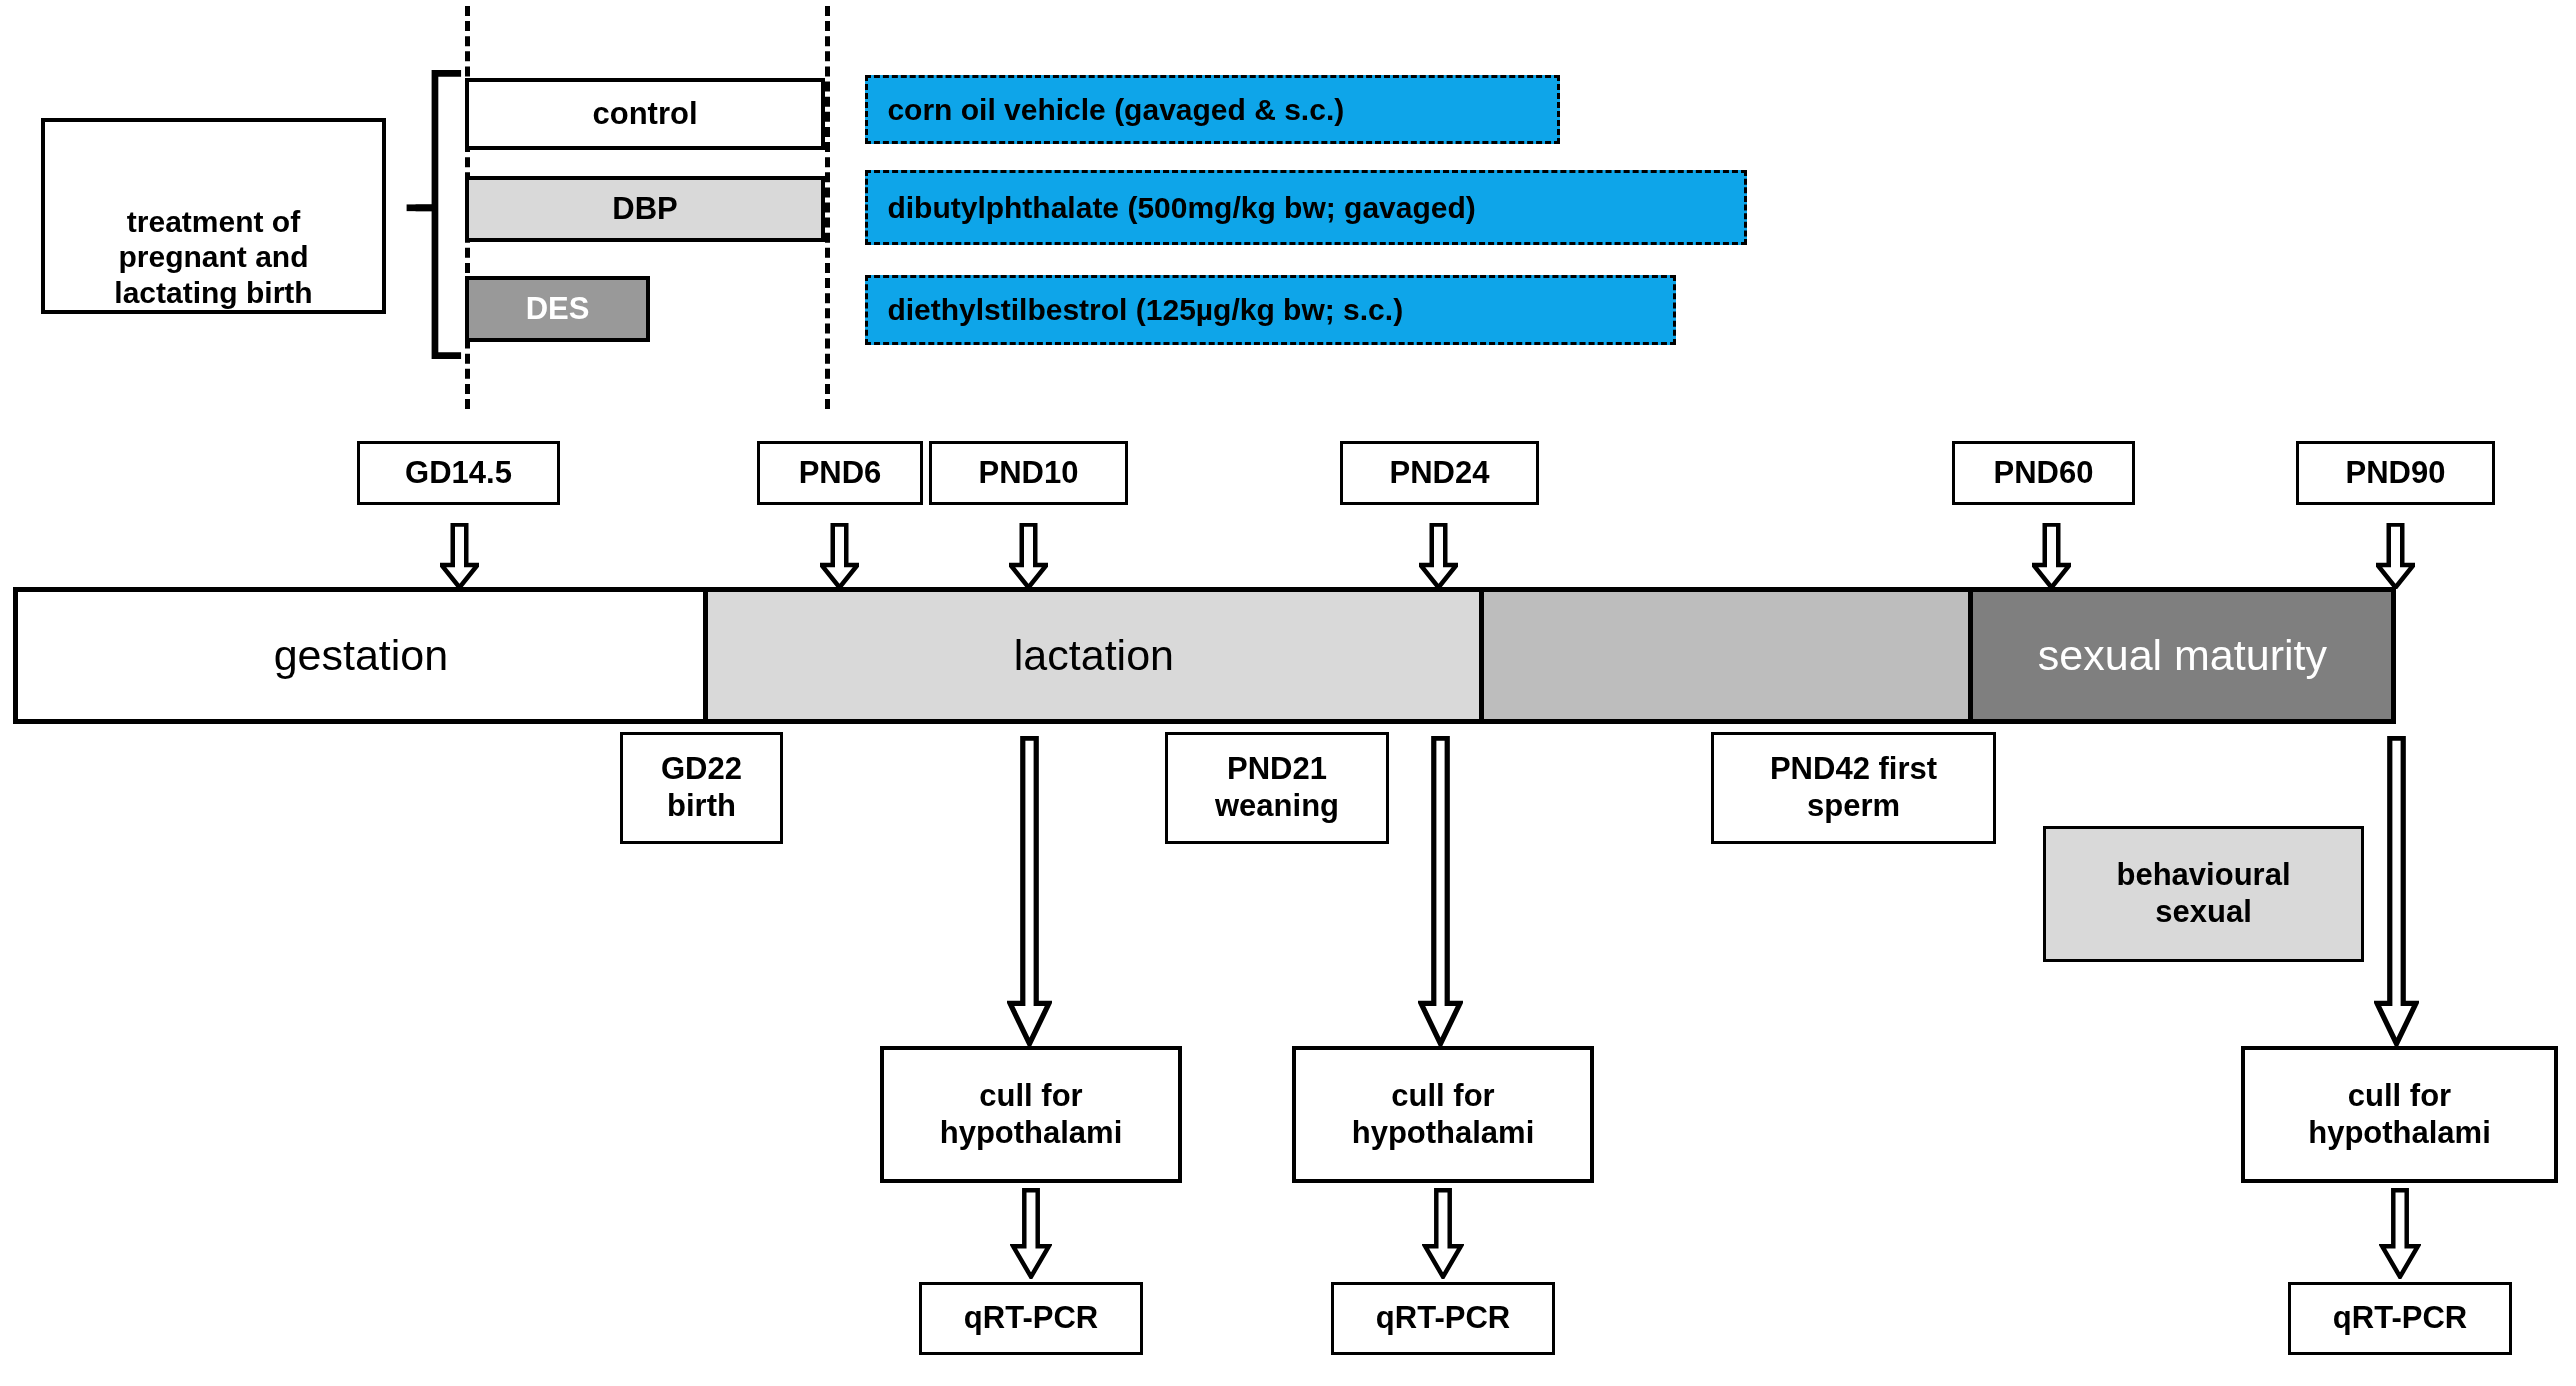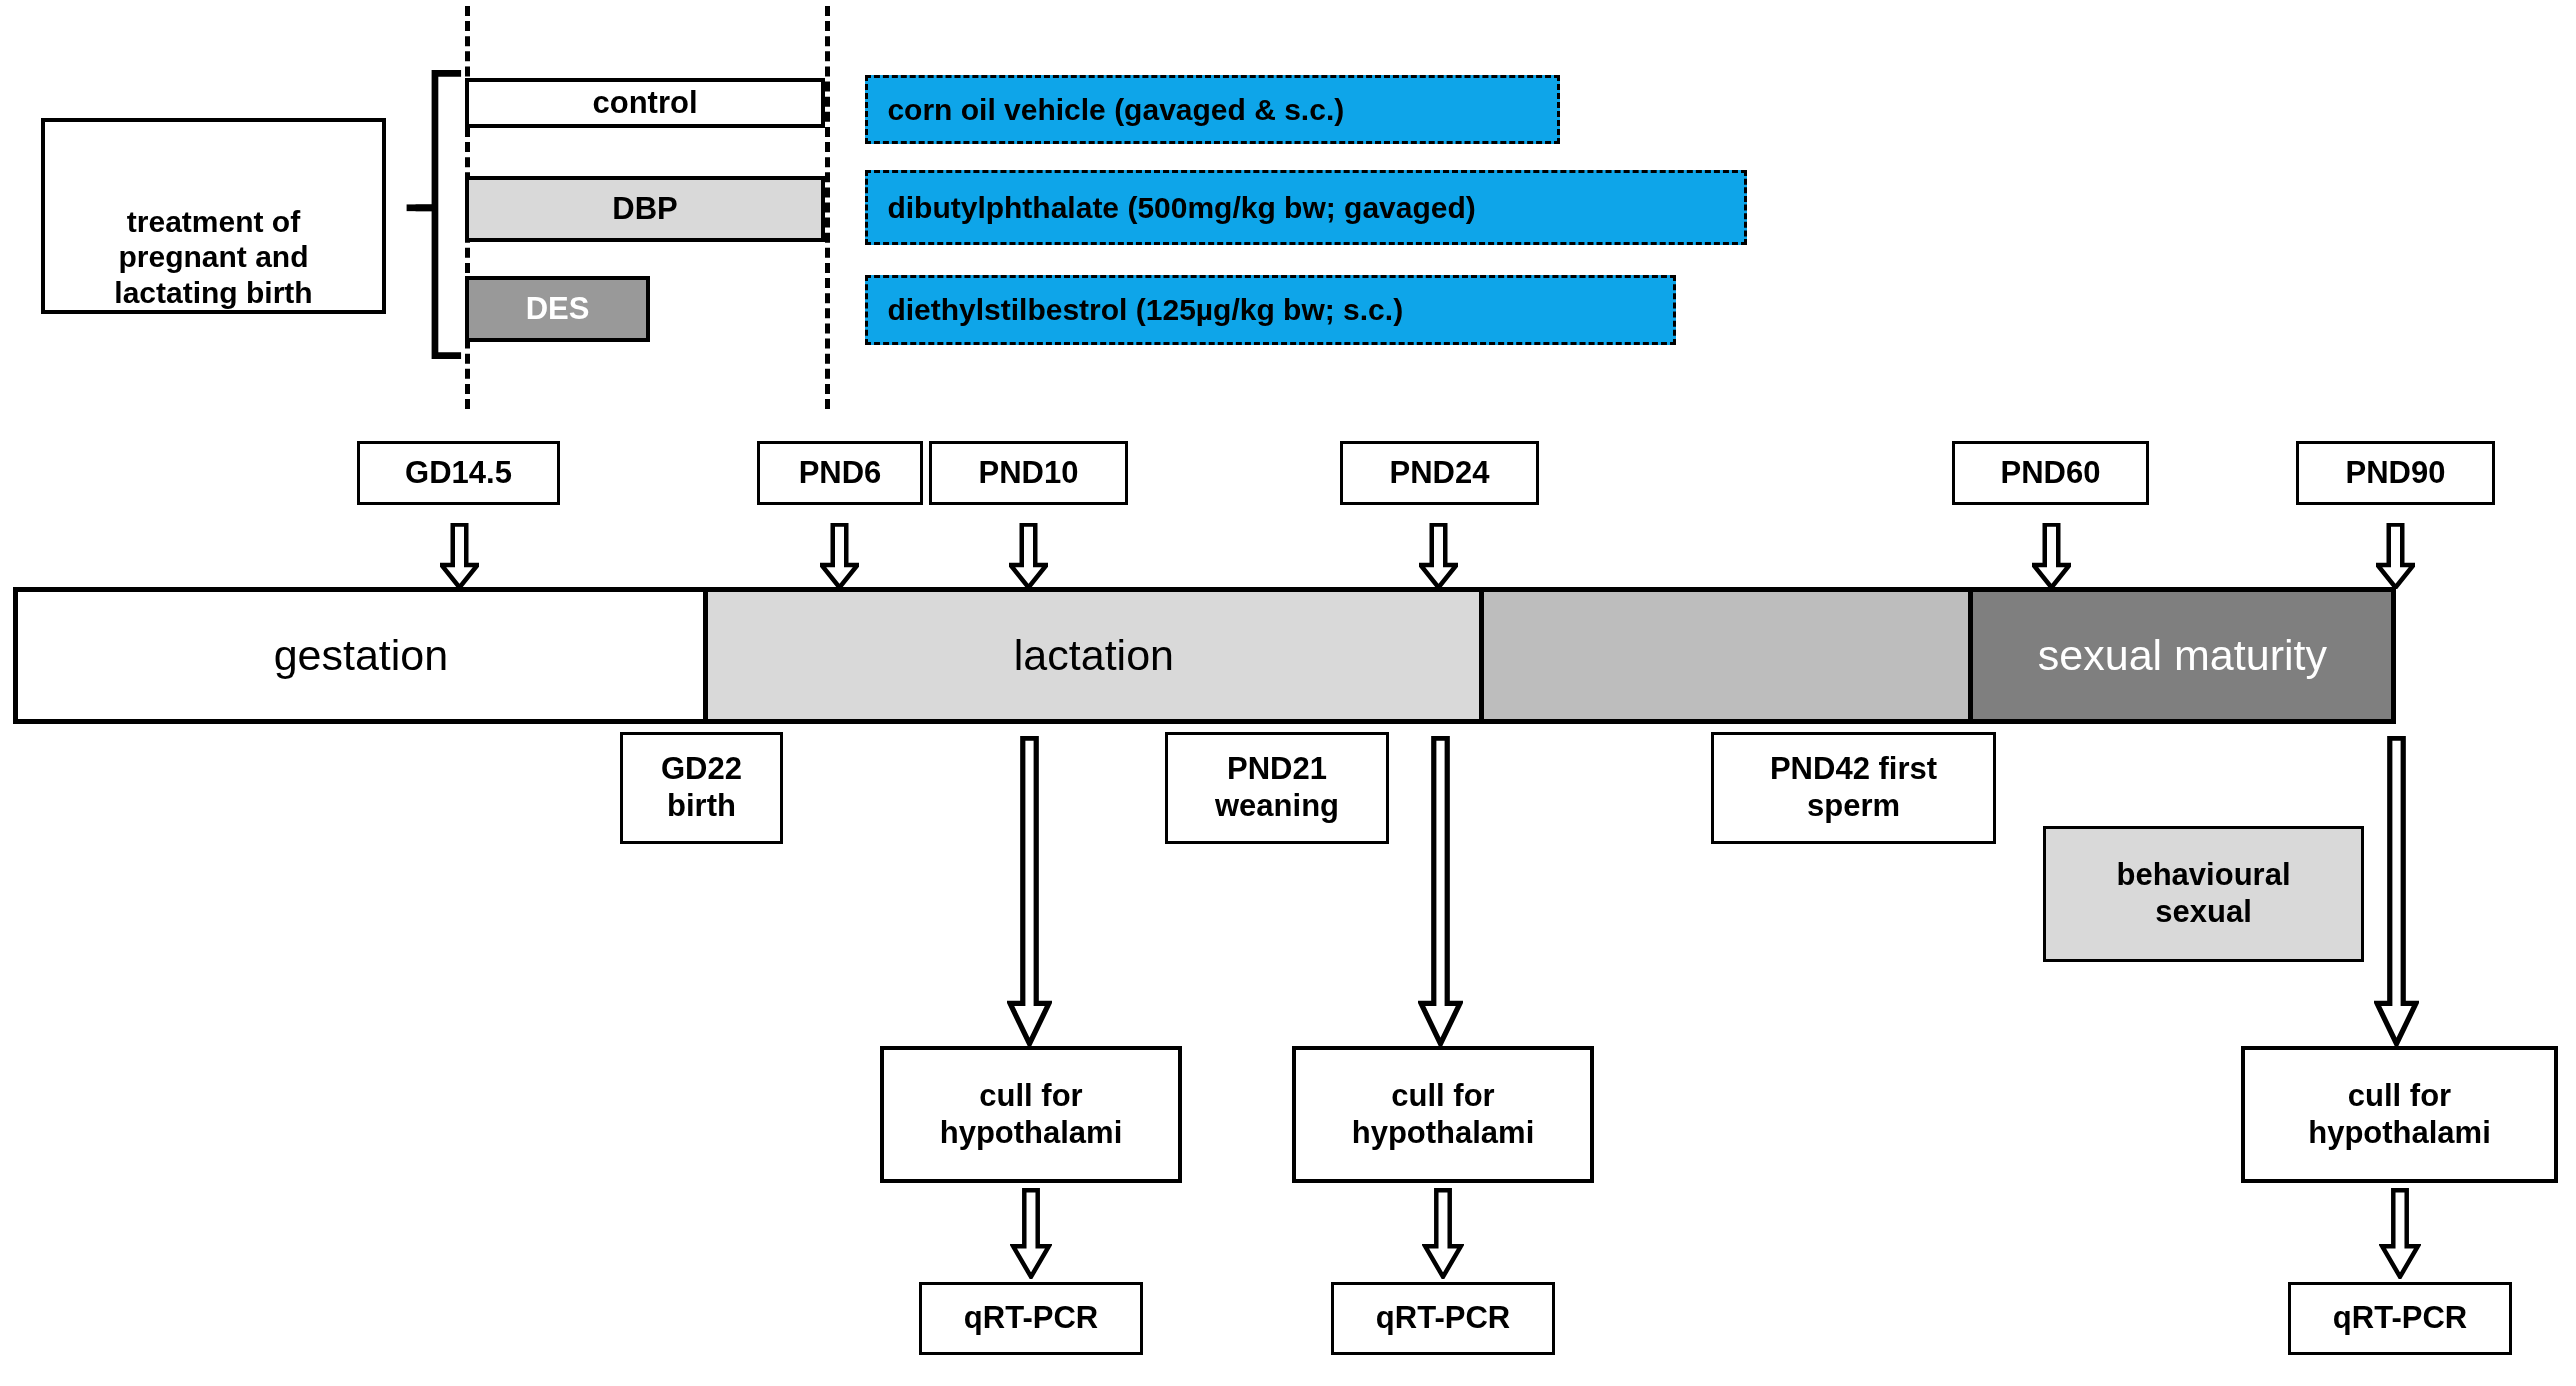--- a/index.html
+++ b/index.html
@@ -90,21 +90,21 @@
       <div>pregnant and</div>
       <div>lactating birth</div>
     </div>
   </div>
 
   <svg class="abs bracket" style="left:390px; top:69px; width:75px; height:291px;" viewBox="0 0 100 390">
     <path d="M 95 6 L 60 6 L 60 186 L 34 186 L 60 186 L 60 384 L 95 384" fill="none" stroke="#000" stroke-width="9"></path>
     <path d="M 60 186 L 22 186" fill="none" stroke="#000" stroke-width="9"></path>
   </svg>
 
-  <div class="abs box" style="left:465px; top:78px; width:360px; height:50px; font-size:31px;">
+  <div class="abs box" style="left:465px; top:78px; width:360px; height:72px; font-size:31px;">
     <span>control</span>
   </div>
   <div class="abs box fill-light" style="left:465px; top:176px; width:360px; height:66px; font-size:31px;">
     <span>DBP</span>
   </div>
   <div class="abs box fill-mid" style="left:465px; top:276px; width:185px; height:66px; font-size:31px;">
     <span>DES</span>
   </div>
 
   <div class="abs dashbox" style="left:865px; top:75px; width:695px; height:69px; font-size:30px;">
@@ -122,21 +122,21 @@
   </div>
   <div class="abs box thin" style="left:757px; top:441px; width:166px; height:64px; font-size:31px;">
     <span>PND6</span>
   </div>
   <div class="abs box thin" style="left:929px; top:441px; width:199px; height:64px; font-size:31px;">
     <span>PND10</span>
   </div>
   <div class="abs box thin" style="left:1340px; top:441px; width:199px; height:64px; font-size:31px;">
     <span>PND24</span>
   </div>
-  <div class="abs box thin" style="left:1952px; top:441px; width:197px; height:64px; font-size:31px;">
+  <div class="abs box thin" style="left:1952px; top:441px; width:183px; height:64px; font-size:31px;">
     <span>PND60</span>
   </div>
   <div class="abs box thin" style="left:2296px; top:441px; width:199px; height:64px; font-size:31px;">
     <span>PND90</span>
   </div>
 
   <svg class="abs arrow" style="left:440px; top:523px; width:39px; height:66px;" viewBox="0 0 52 88">
     <path d="M 17 2 L 35 2 L 35 56 L 50 56 L 26 86 L 2 56 L 17 56 Z" fill="#ffffff" stroke="#000" stroke-width="6" stroke-linejoin="miter"></path>
   </svg>
   <svg class="abs arrow" style="left:820px; top:523px; width:39px; height:66px;" viewBox="0 0 52 88">

